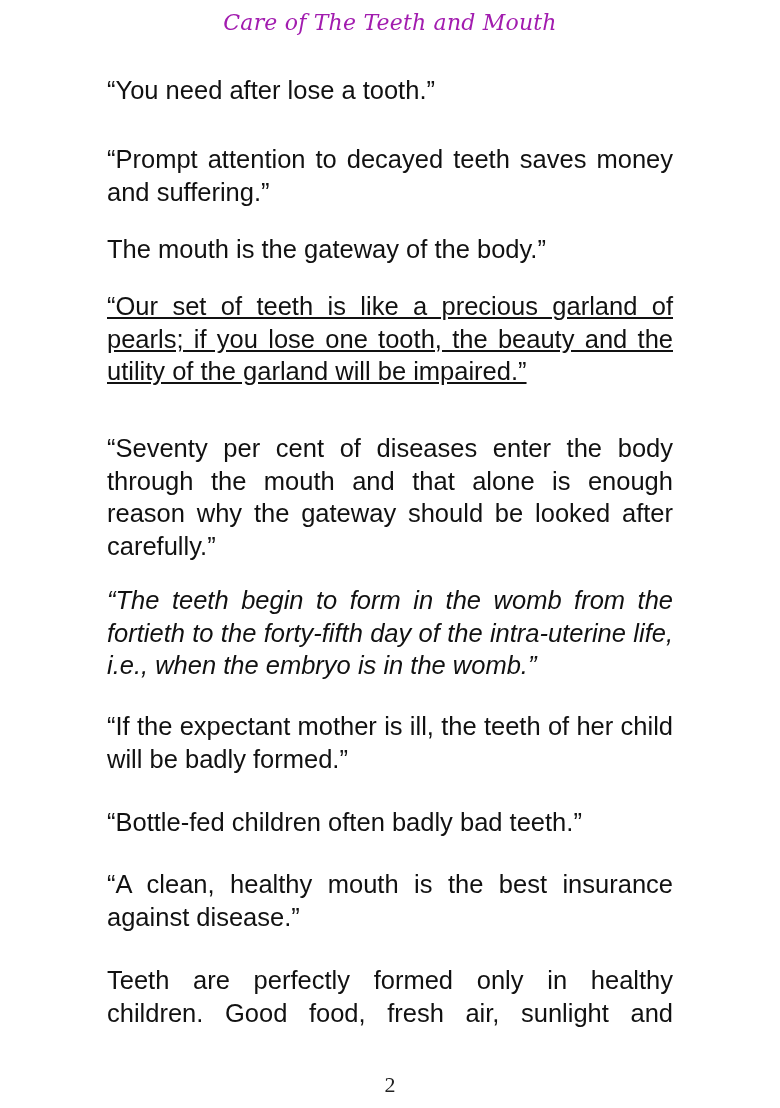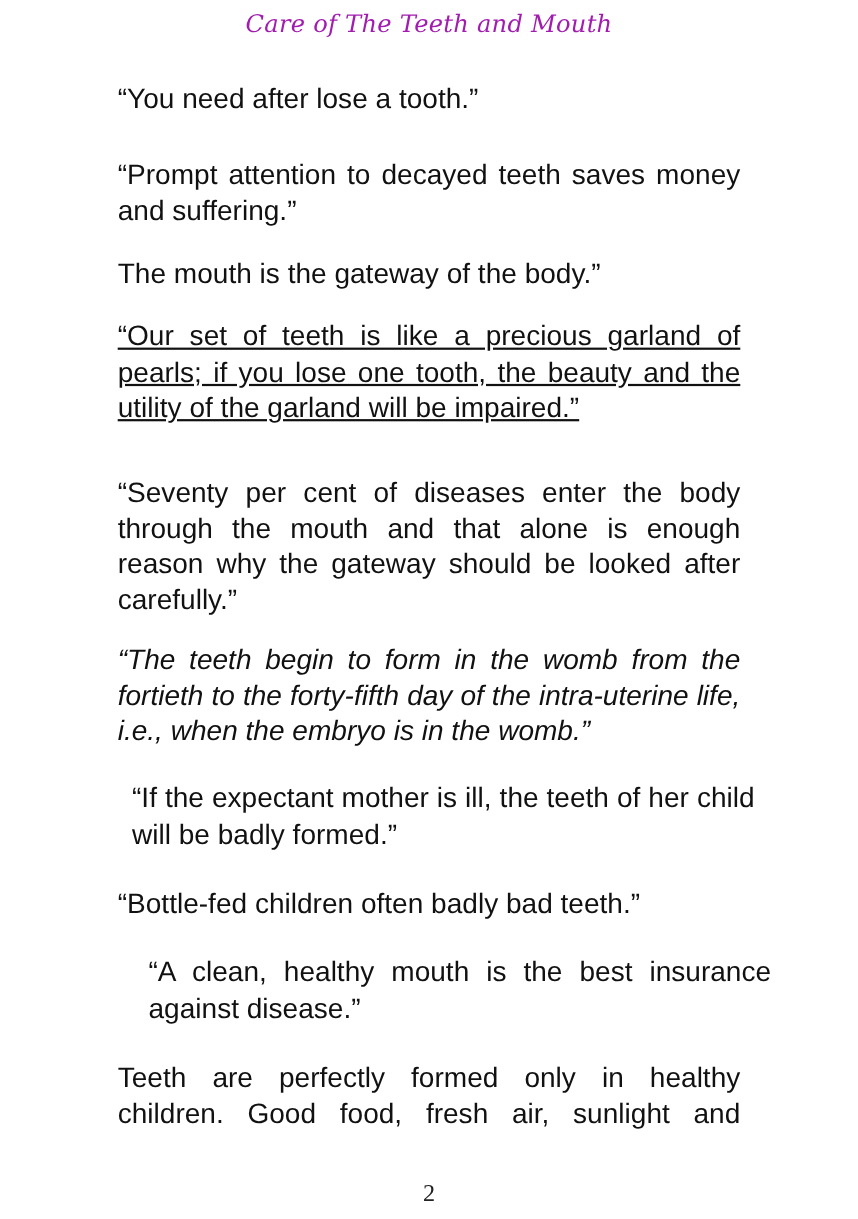--- a/index.html
+++ b/index.html
@@ -28,20 +28,20 @@
 <div class="page">
   <div class="running-head">Care of The Teeth and Mouth</div>
 
   <div class="body-text" style="top:0;">
     <p class="para" style="top:74px;">“You need after lose a tooth.”</p>
     <p class="para" style="top:131px;margin-top:12px;">“Prompt attention to decayed teeth saves money and suffering.”</p>
     <p class="para" style="top:233px;">The mouth is the gateway of the body.”</p>
     <p class="para" style="top:290px;text-decoration:underline;">“Our set of teeth is like a precious garland of pearls; if you lose one tooth, the beauty and the utility of the garland will be impaired.”</p>
     <p class="para" style="top:432px;">“Seventy per cent of diseases enter the body through the mouth and that alone is enough reason why the gateway should be looked after carefully.”</p>
     <p class="para" style="top:584px;font-style:italic;">“The teeth begin to form in the womb from the fortieth to the forty-fifth day of the intra-uterine life, i.e., when the embryo is in the womb.”</p>
-    <p class="para" style="top:710px;margin-left:13px;">“If the expectant mother is ill, the teeth of her child will be badly formed.”</p>
+    <p class="para" style="top:710px;">“If the expectant mother is ill, the teeth of her child will be badly formed.”</p>
     <p class="para" style="top:806px;">“Bottle-fed children often badly bad teeth.”</p>
-    <p class="para" style="top:868px;margin-left:28px;">“A clean, healthy mouth is the best insurance against disease.”</p>
+    <p class="para" style="top:868px;">“A clean, healthy mouth is the best insurance against disease.”</p>
     <p class="para full-last" style="top:964px;">Teeth are perfectly formed only in healthy children. Good food, fresh air, sunlight and</p>
   </div>
 
   <div class="page-number">2</div>
 </div>
 
 </body></html>

